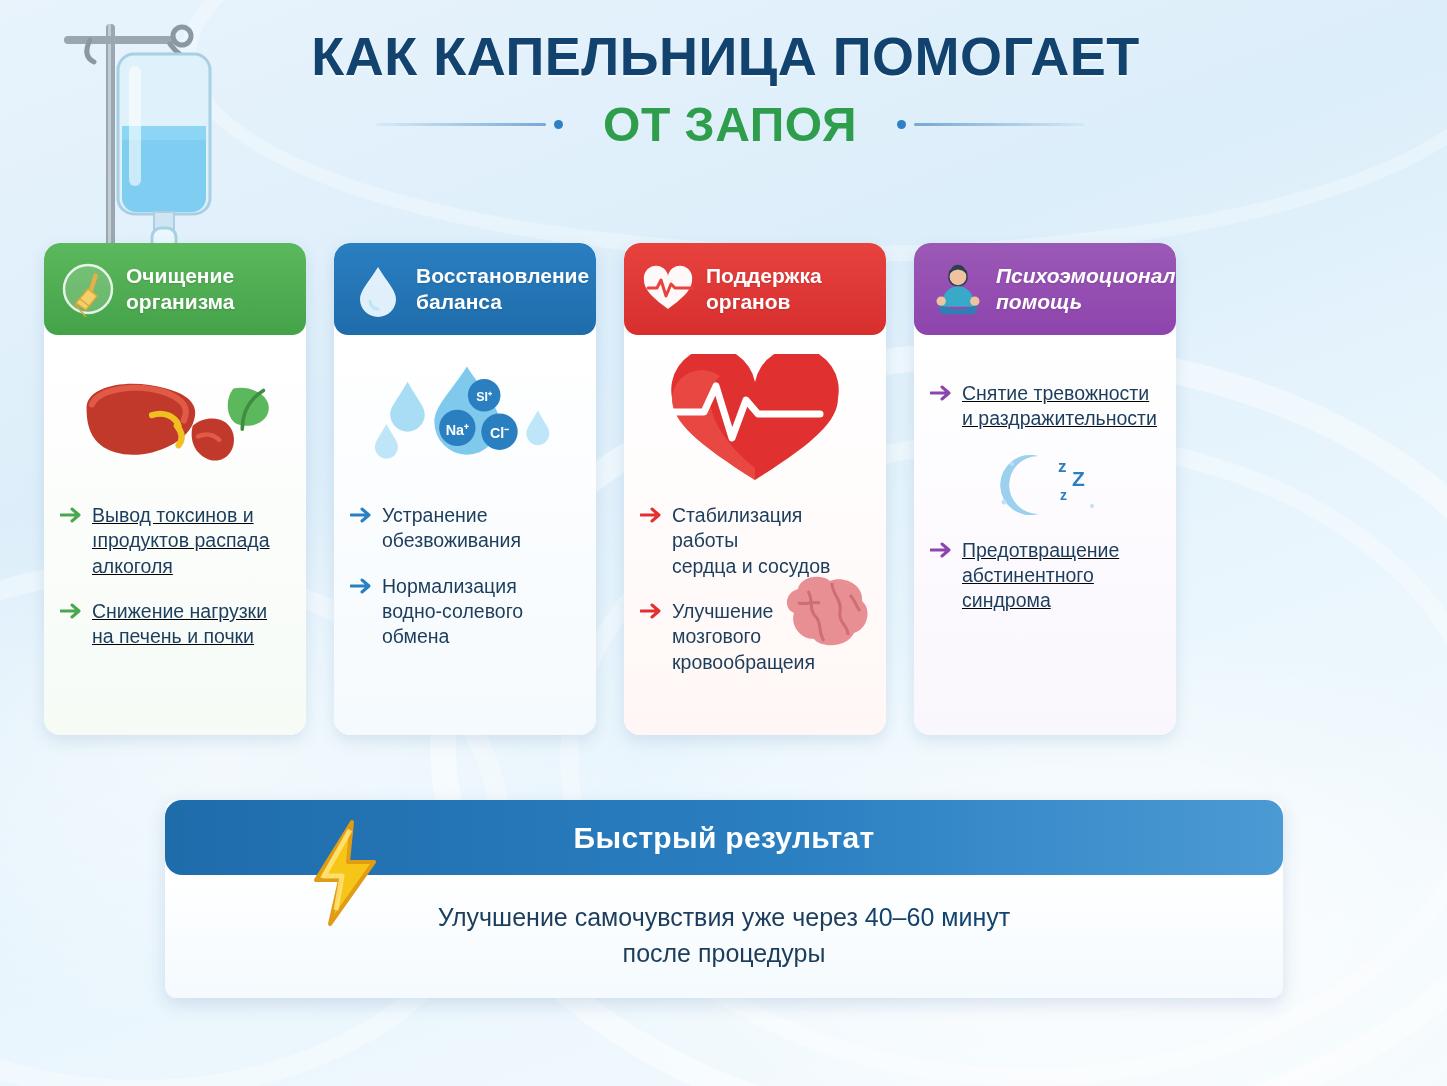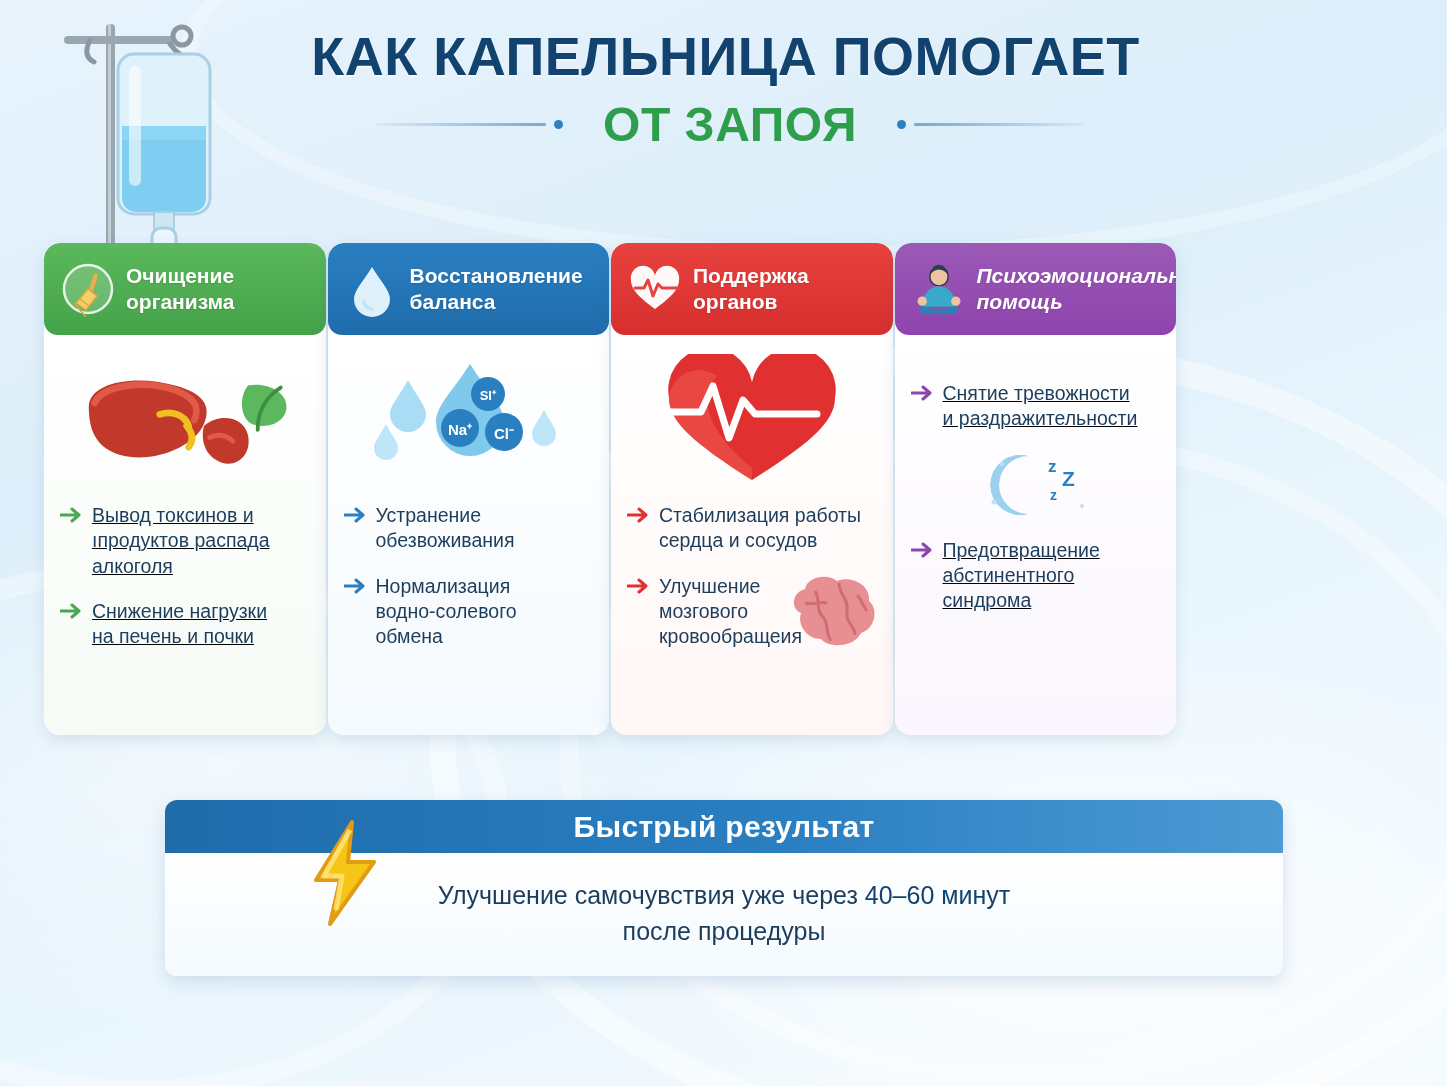--- a/index.html
+++ b/index.html
@@ -87,21 +87,21 @@
     height: 340px;
   }
 
   
   .cards {
     position: absolute;
     left: 44px;
     top: 243px;
     width: 1132px;
     display: flex;
-    gap: 2px;
+    gap: 28px;
   }
   .card {
     width: 330px;
     border-radius: 16px;
     background: #ffffff;
     box-shadow: 0 6px 16px rgba(40,90,140,0.13);
     overflow: hidden;
     position: relative;
     display: flex;
     flex-direction: column;
@@ -182,29 +182,30 @@
     position: absolute;
     left: 165px;
     top: 800px;
     width: 1118px;
     border-radius: 12px;
     background: #ffffff;
     box-shadow: 0 6px 18px rgba(40,90,140,0.16);
     overflow: hidden;
   }
   .footer-head {
-    height: 53px;
+    height: 75px;
     background: linear-gradient(90deg, #1f6cab 0%, #2a7fc1 55%, #4c9ad4 100%);
     display: flex;
     align-items: center;
     justify-content: center;
     color: #fff;
     font-size: 30px;
     font-weight: bold;
     letter-spacing: 0.3px;
+    border-radius: 17px;
   }
   .footer-body {
     padding: 26px 20px 30px 20px;
     text-align: center;
     background: linear-gradient(180deg,#ffffff 0%, #f4fafe 100%);
   }
   .footer-line1 {
     font-size: 25px;
     color: #1c3d5c;
     line-height: 1.35;

